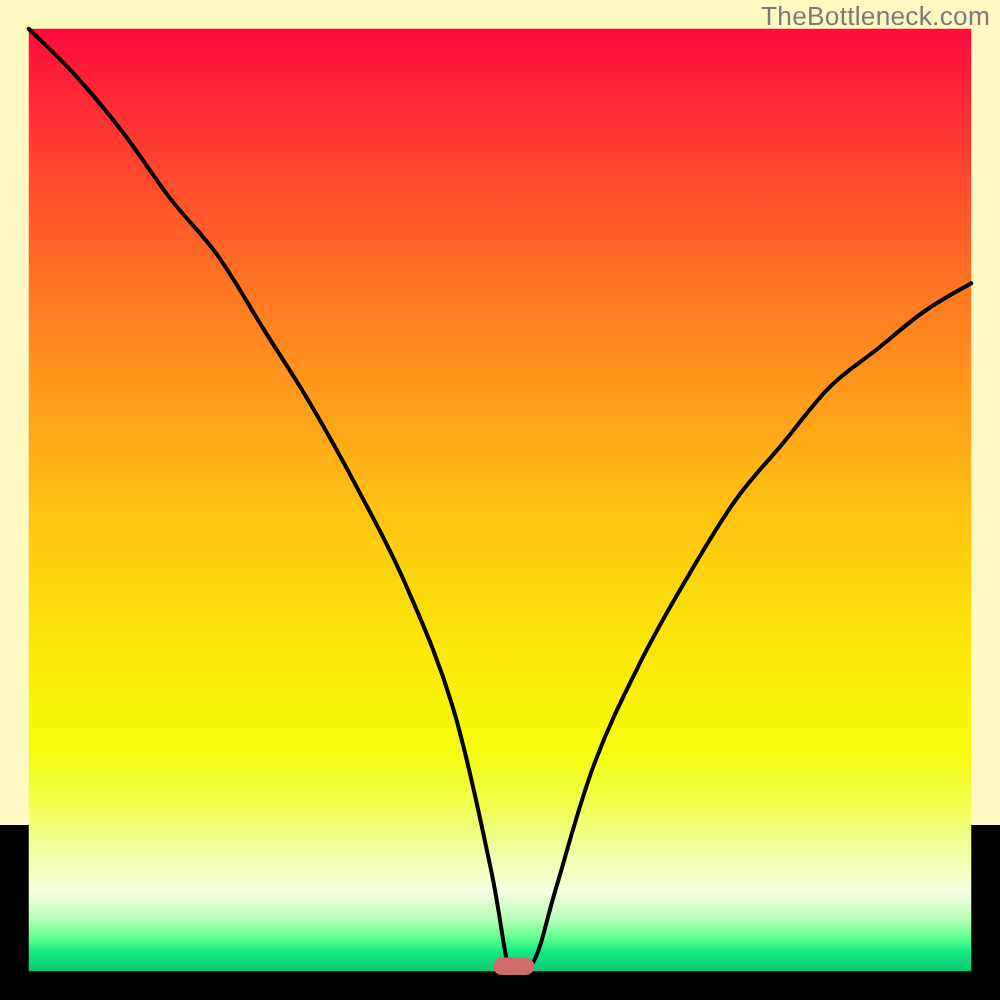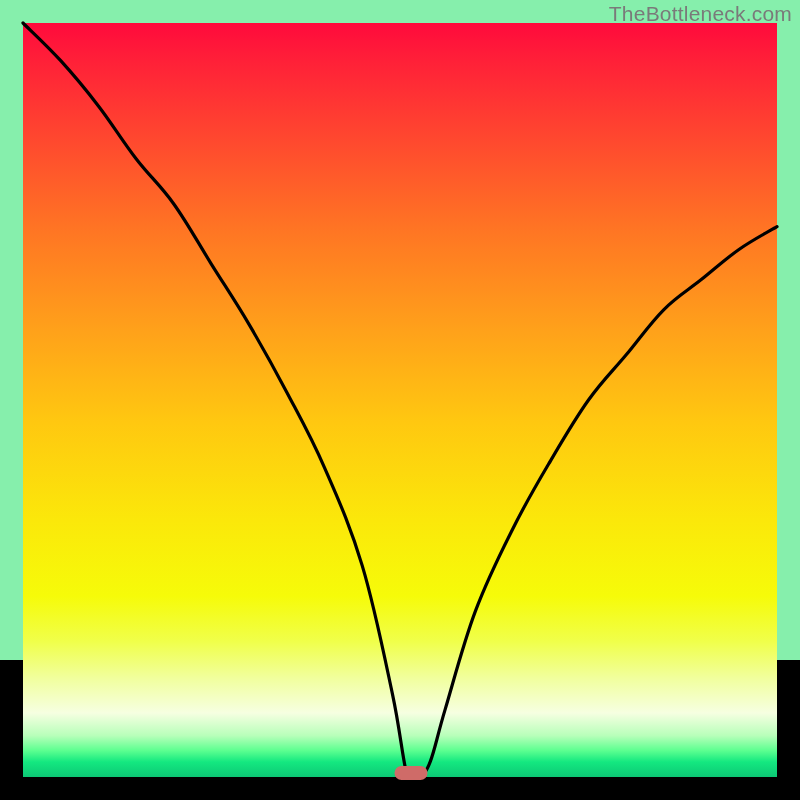--- a/index.html
+++ b/index.html
@@ -8,21 +8,21 @@
     width: 800px;
     height: 800px;
     background: #000;
     overflow: hidden;
     font-family: Arial, Helvetica, sans-serif;
   }
   .canvas {
     position: relative;
     width: 800px;
     height: 660px;
-    background: #86efac;
+    background: #fef9c3;
   }
   .gradient-area {
     position: absolute;
     left: 23px;
     top: 23px;
     width: 754px;
     height: 754px;
     background: linear-gradient(
       to bottom,
       #ff0a3c 0%,

